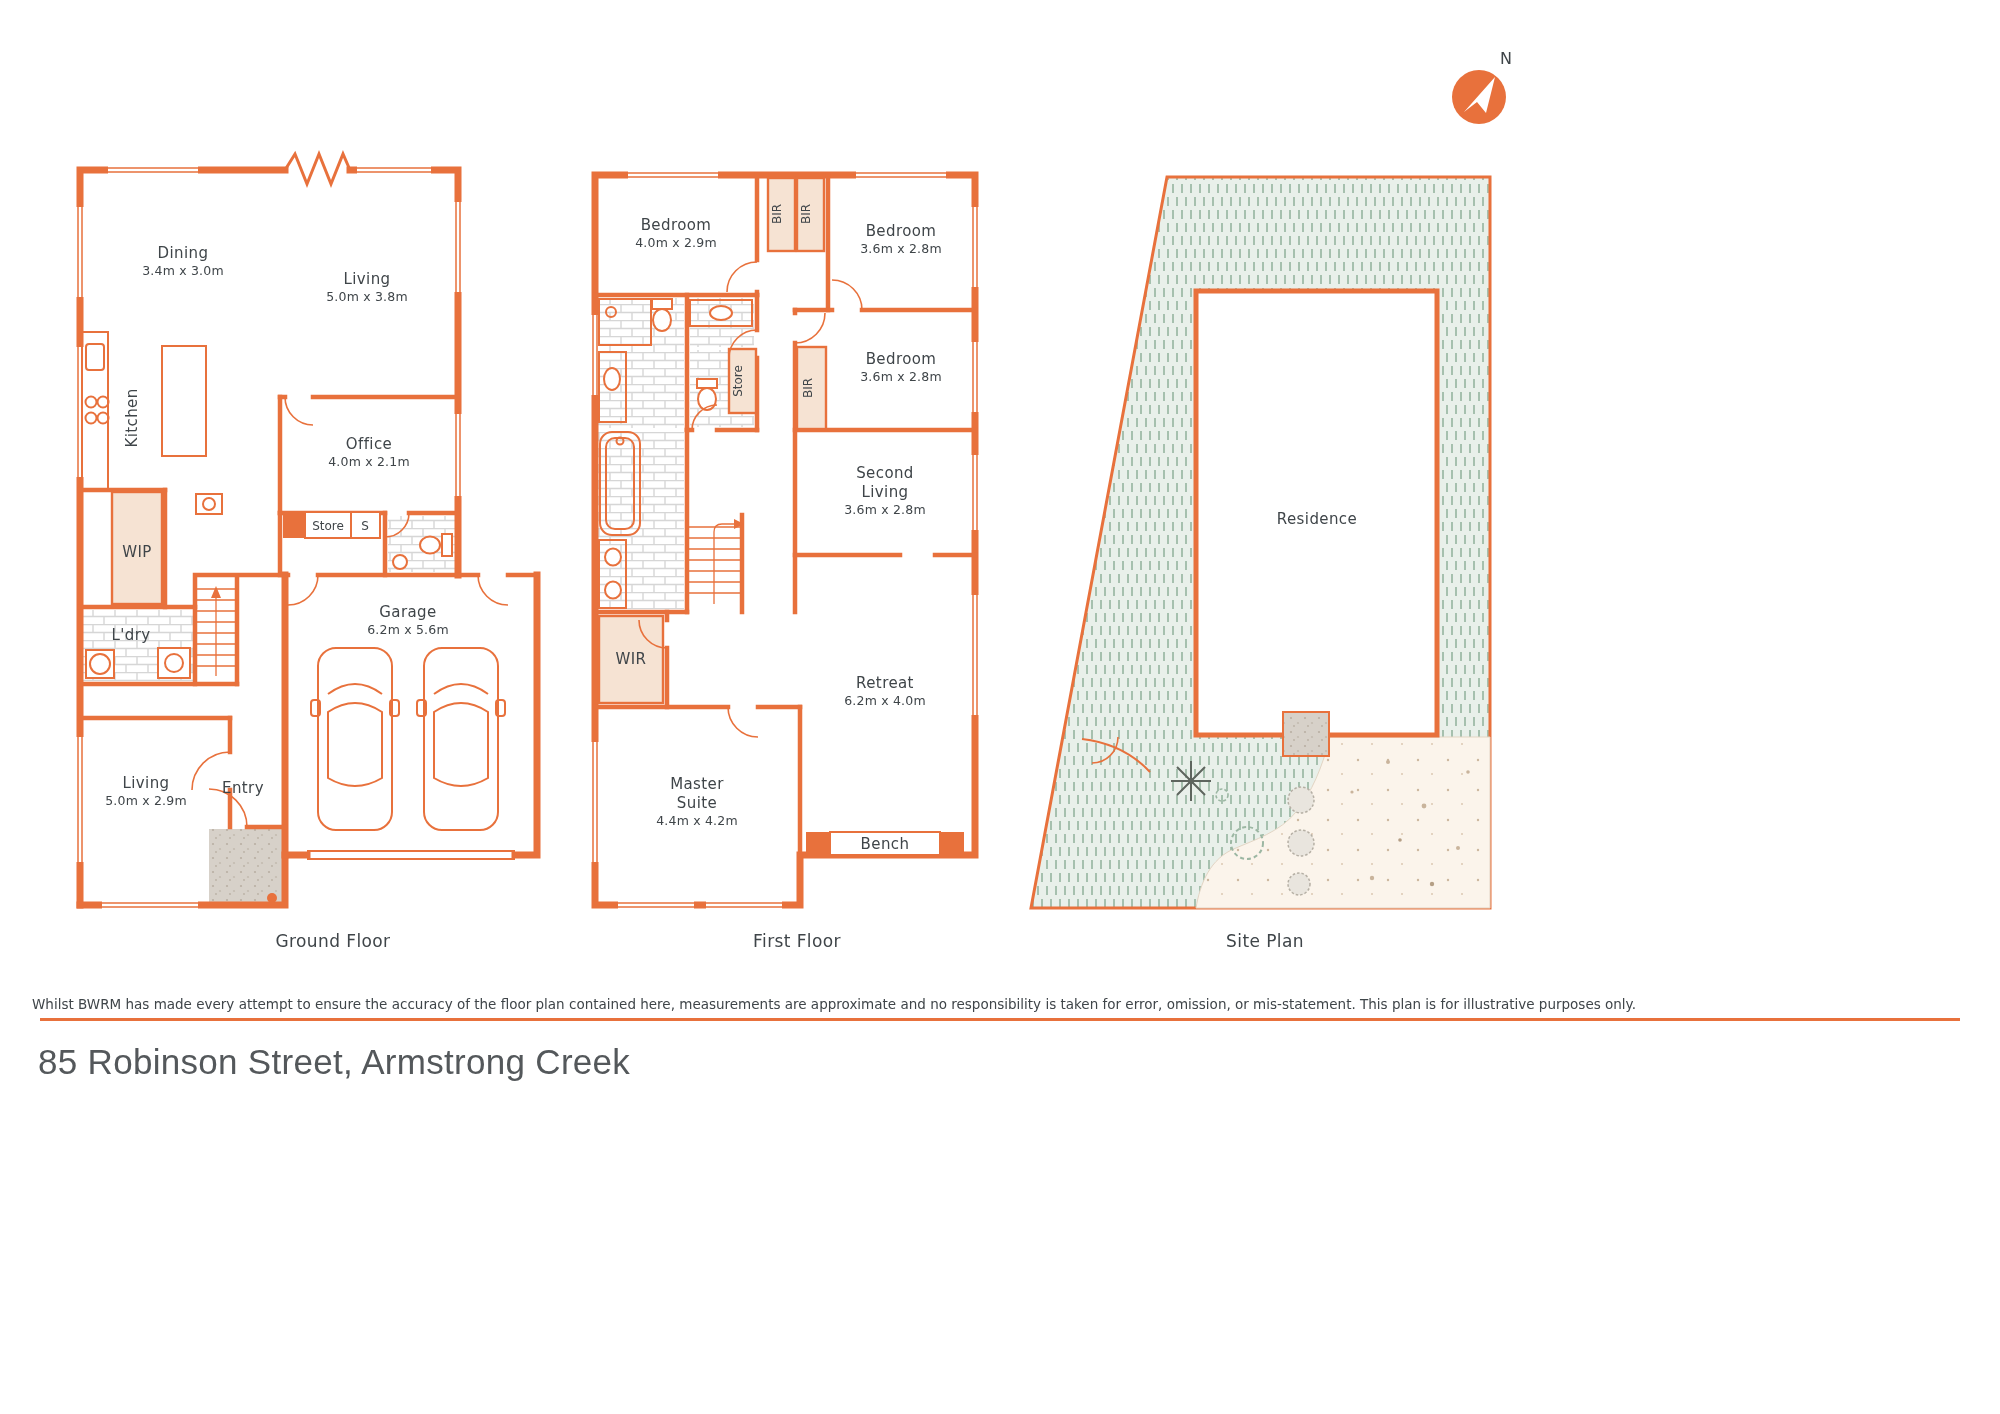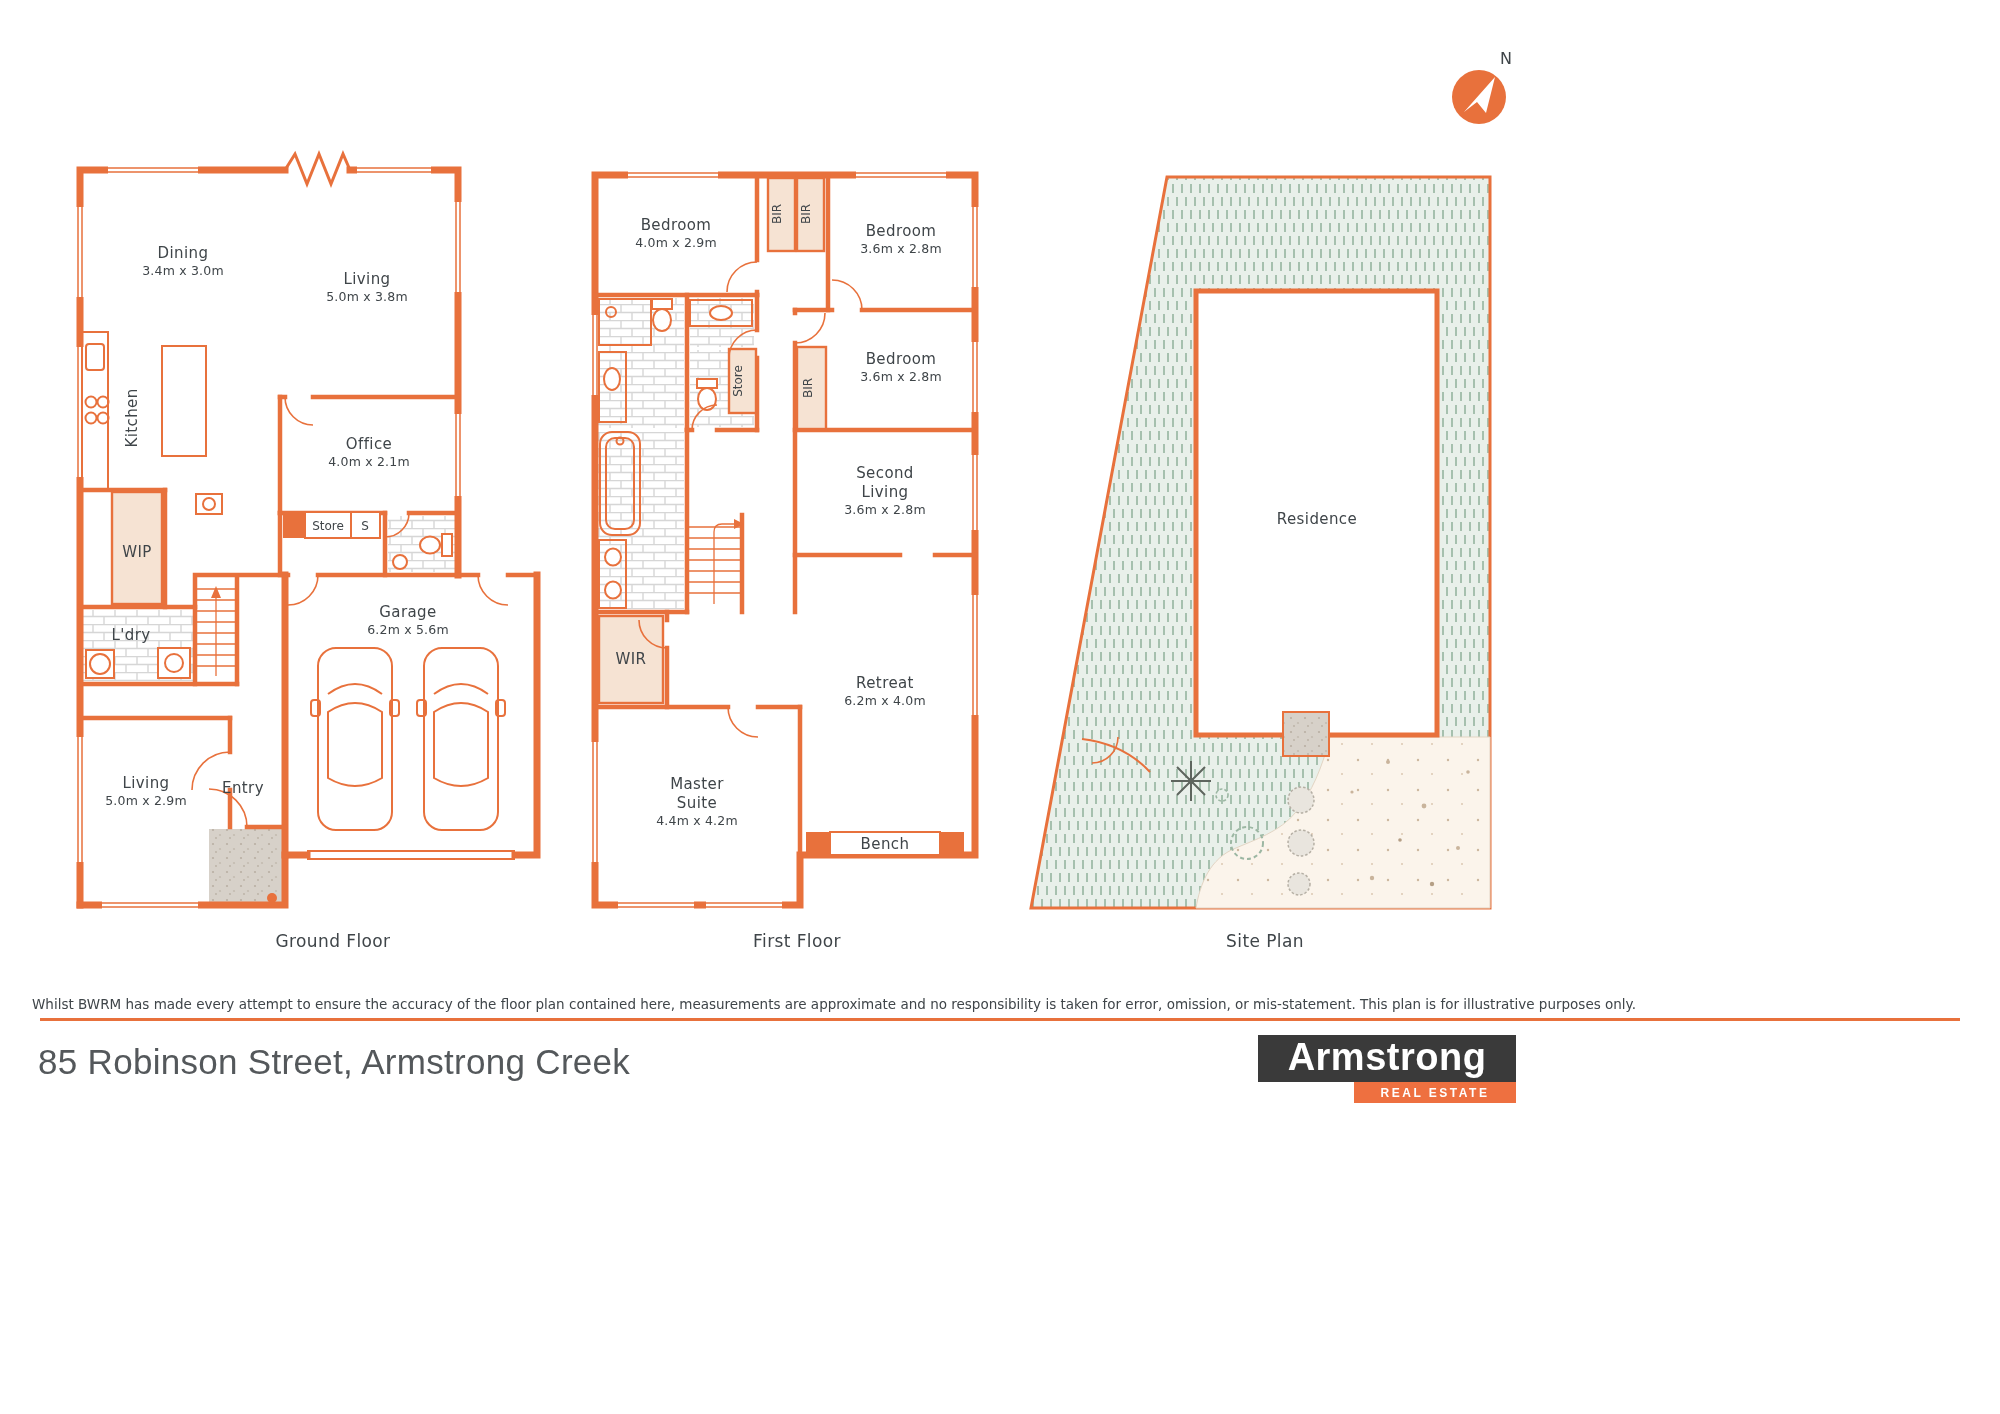--- a/index.html
+++ b/index.html
@@ -356,18 +356,14 @@
   </g>
 
   <text x="333" y="947" class="t-cap">Ground Floor</text>
   <text x="797" y="947" class="t-cap">First Floor</text>
   <text x="1265" y="947" class="t-cap">Site Plan</text>
 </svg>
 
   <div class="disclaimer">Whilst BWRM  has made every attempt to ensure the accuracy of the floor plan contained here, measurements are approximate and no responsibility is taken for error, omission, or mis-statement. This plan is for illustrative purposes only.</div>
   <div class="rule"></div>
   <div class="address">85 Robinson Street, Armstrong Creek</div>
-  <div class="logo">
-    <div class="logo-main">Armstrong</div>
-    <div class="logo-sub">REAL ESTATE</div>
-  </div>
 
 </div>
 
 </body></html>

